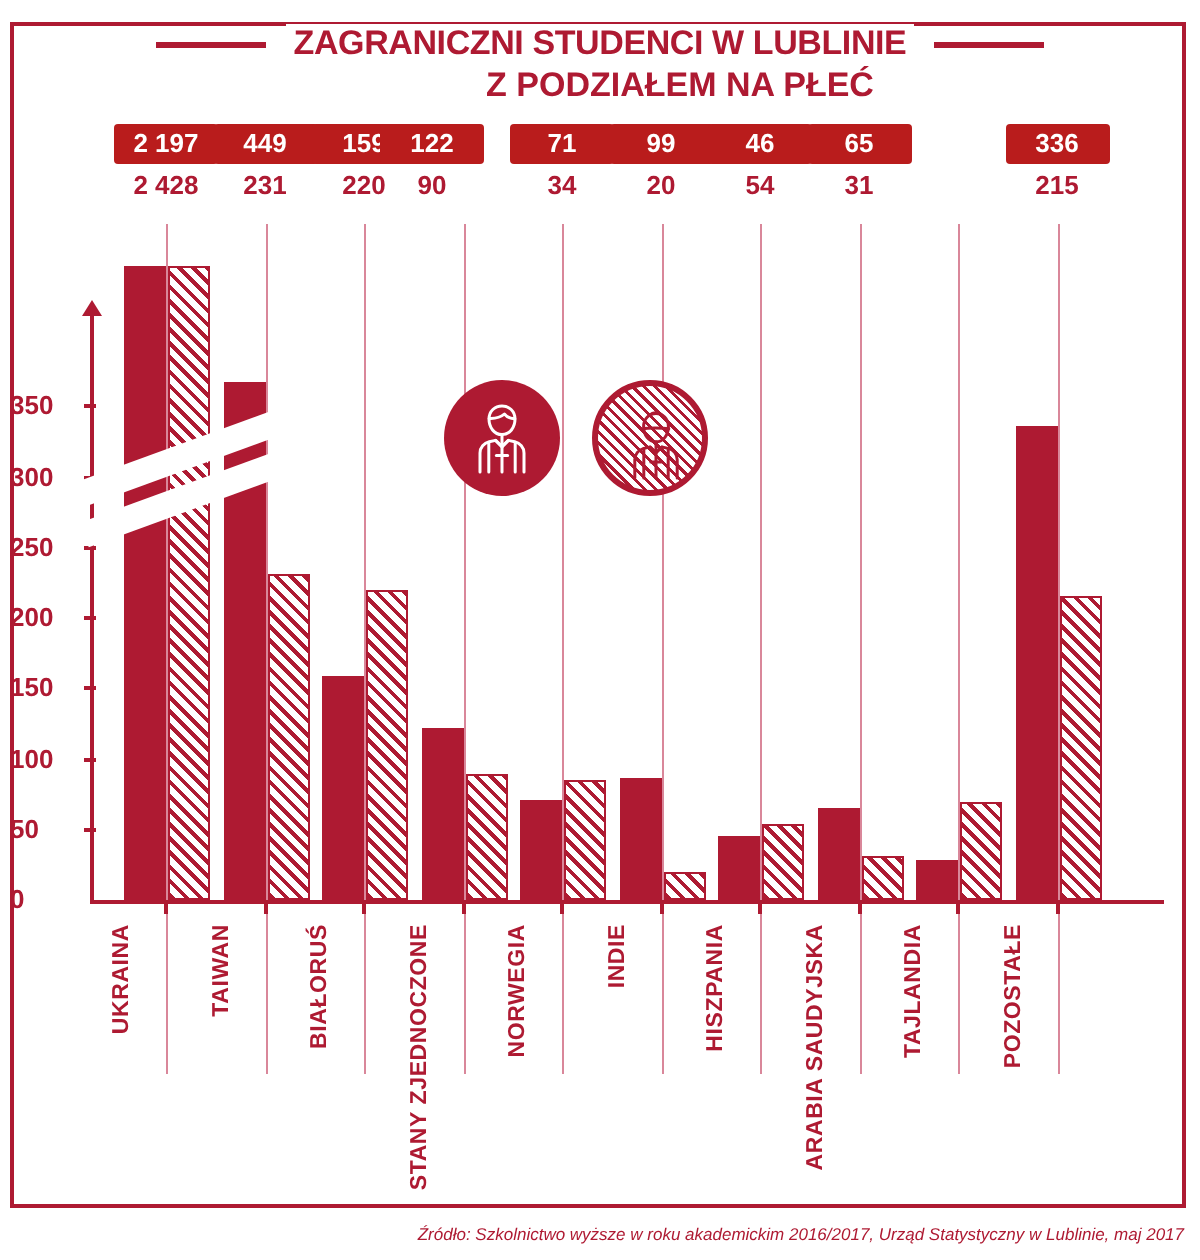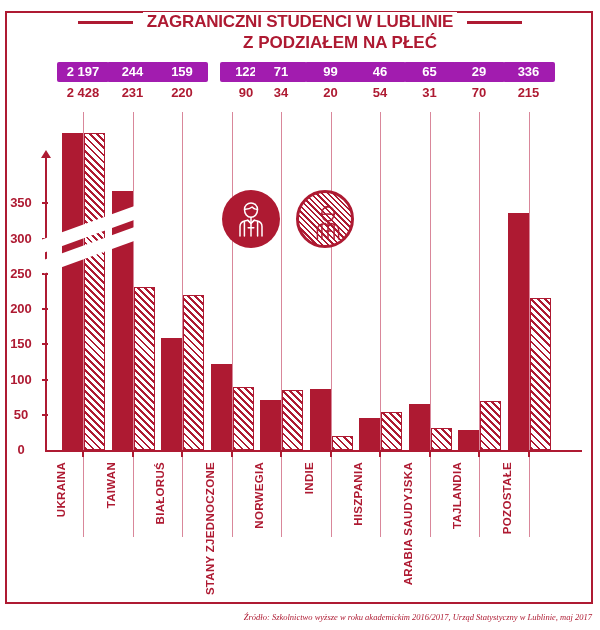--- a/index.html
+++ b/index.html
@@ -26,21 +26,21 @@
     white-space:nowrap;color:#AE1A32;background:#fff;padding:0 4px;
   }
   .title-line2{
     position:absolute;left:0;top:33px;width:600px;
     font-size:17px;font-weight:bold;text-align:center;color:#AE1A32;margin-left:40px;
   }
   
   .labels-row{position:absolute;left:0;top:62px;width:600px;height:46px;}
   .lbl-col{position:absolute;top:0;text-align:center;}
   .box-m{
-    background:#a21caf;color:#ffffff;font-size:13px;font-weight:bold;
+    background:#b91c1c;color:#ffffff;font-size:13px;font-weight:bold;
     padding:2px 0 3px 0;border-radius:2px;white-space:nowrap;
   }
   .box-f{
     color:#AE1A32;font-size:13px;font-weight:bold;margin-top:3px;
     white-space:nowrap;
   }
   
   .plot{position:absolute;left:0;top:0;width:600px;height:630px;}
   .vline{position:absolute;width:1px;background:#D9879A;}
   .bar{position:absolute;bottom:0;}
@@ -53,21 +53,21 @@
   .axis-v{position:absolute;background:#AE1A32;width:2px;}
   .axis-h{position:absolute;background:#AE1A32;height:2px;}
   .arrow-up{
     position:absolute;width:0;height:0;
     border-left:5px solid transparent;border-right:5px solid transparent;
     border-bottom:8px solid #AE1A32;
   }
   .ytick{position:absolute;height:2px;width:6px;background:#AE1A32;}
   .ytlabel{
     position:absolute;font-size:13px;font-weight:bold;color:#AE1A32;
-    text-align:center;width:32px;
+    text-align:left;width:32px;
   }
   .xtick{position:absolute;width:2px;height:7px;background:#AE1A32;}
   .xlabel{
     position:absolute;font-size:11.5px;font-weight:bold;color:#AE1A32;
     writing-mode:vertical-rl;transform:rotate(180deg);
     white-space:nowrap;letter-spacing:0.3px;
   }
   .axis-break{
     position:absolute;background:#ffffff;
     transform:rotate(-20deg);
@@ -77,21 +77,21 @@
   .icon-m{background:#AE1A32;}
   .icon-f{
     background:
       repeating-linear-gradient(45deg,#AE1A32 0 1.5px,#ffffff 1.5px 4px);
     border:3px solid #AE1A32;box-sizing:border-box;
   }
   .icon-circle svg{position:absolute;left:0;top:0;}
   
   .source{
     position:absolute;left:0;top:612px;width:592px;text-align:right;
-    font-family:Liberation Serif, serif;
+    font-family:Liberation Sans, sans-serif;
     font-size:8.5px;font-style:italic;color:#AE1A32;
   }
 </style>
 </head>
 <body>
 
 <div class="frame"></div>
 
 <div class="title-wrap">
   <div class="title-line1">
@@ -101,50 +101,46 @@
   </div>
   <div class="title-line2">Z PODZIAŁEM NA PŁEĆ</div>
 </div>
 
 <div class="labels-row" id="labels-row">
     <div class="lbl-col" style="left:57px;width:52px;">
       <div class="box-m" style="">2 197</div>
       <div class="box-f" style="">2 428</div>
     </div>
     <div class="lbl-col" style="left:106.5px;width:52px;">
-      <div class="box-m" style="">244</div>
+      <div class="box-m" style="">449</div>
       <div class="box-f" style="">231</div>
     </div>
     <div class="lbl-col" style="left:156px;width:52px;">
       <div class="box-m" style="">159</div>
       <div class="box-f" style="">220</div>
     </div>
-    <div class="lbl-col" style="left:220px;width:52px;">
+    <div class="lbl-col" style="left:190px;width:52px;">
       <div class="box-m" style="">122</div>
       <div class="box-f" style="">90</div>
     </div>
     <div class="lbl-col" style="left:255px;width:52px;">
       <div class="box-m" style="">71</div>
       <div class="box-f" style="">34</div>
     </div>
     <div class="lbl-col" style="left:304.5px;width:52px;">
       <div class="box-m" style="">99</div>
       <div class="box-f" style="">20</div>
     </div>
     <div class="lbl-col" style="left:354px;width:52px;">
       <div class="box-m" style="">46</div>
       <div class="box-f" style="">54</div>
     </div>
     <div class="lbl-col" style="left:403.5px;width:52px;">
       <div class="box-m" style="">65</div>
       <div class="box-f" style="">31</div>
-    </div>
-    <div class="lbl-col" style="left:453px;width:52px;">
-      <div class="box-m" style="">29</div>
-      <div class="box-f" style="">70</div>
     </div>
     <div class="lbl-col" style="left:502.5px;width:52px;">
       <div class="box-m" style="">336</div>
       <div class="box-f" style="">215</div>
     </div>
   </div>
 
 <div class="plot" id="plot">
     <div class="vline" style="left:83px;top:112px;height:425px;"></div>
     <div class="vline" style="left:132.5px;top:112px;height:425px;"></div>

